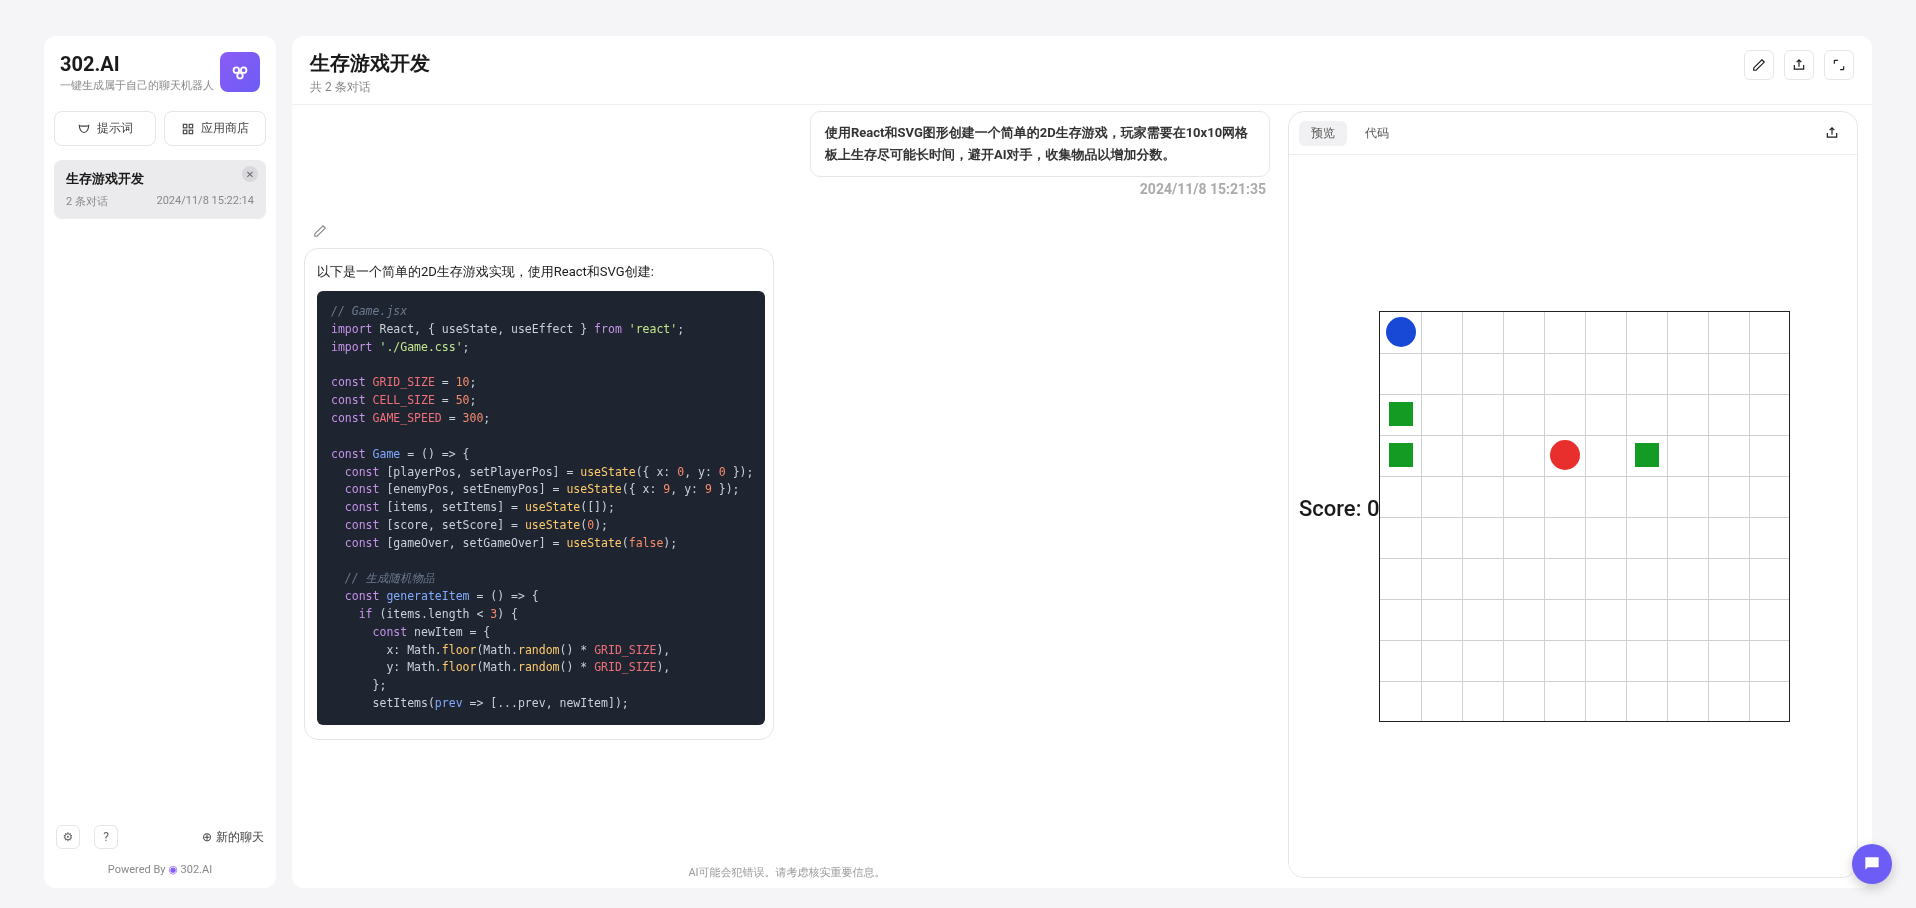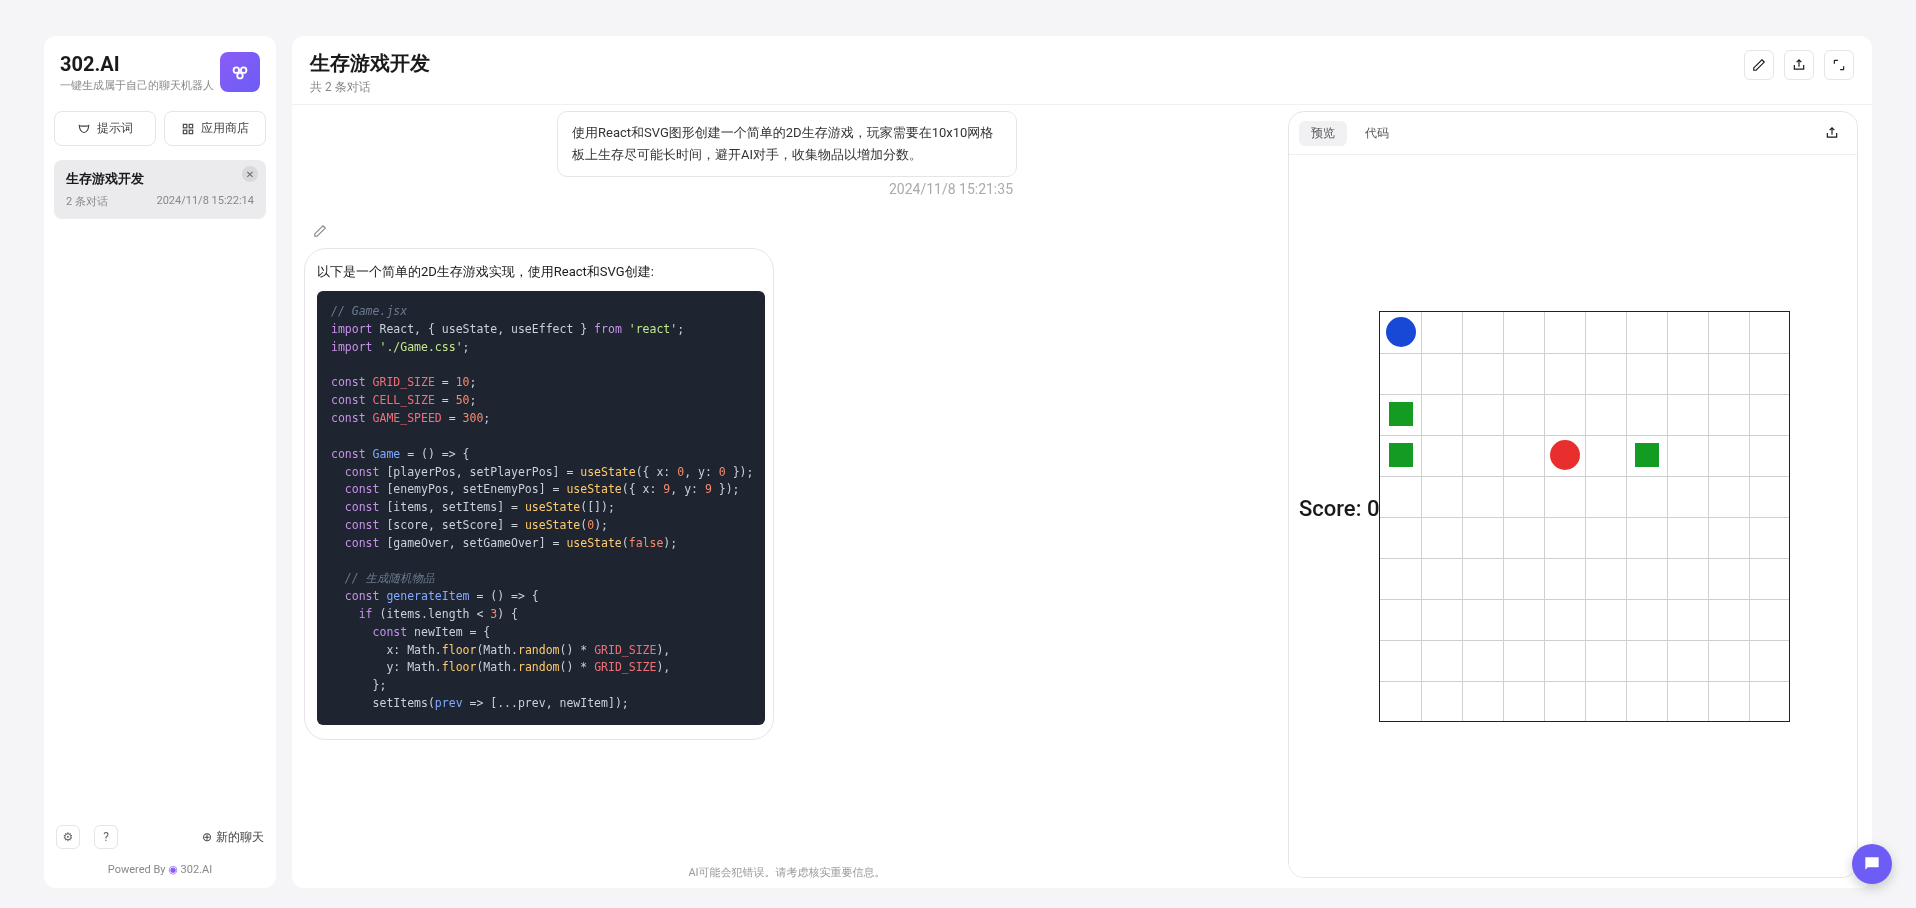--- a/index.html
+++ b/index.html
@@ -33,26 +33,26 @@
 .header-titles .page-title { font-size: 20px; font-weight: 700; }
 .header-titles .page-sub { font-size: 12px; color: #888; margin-top: 2px; }
 .header-icons { display: flex; gap: 10px; }
 .hicon { width: 30px; height: 30px; border: 1px solid #e5e5e9; border-radius: 6px; display: flex; align-items: center; justify-content: center; background: #fff; cursor: pointer; }
 
 .split { flex: 1; display: flex; gap: 14px; padding: 6px 12px 0 8px; overflow: hidden; }
 
 
 .chat-col { flex: 1; min-width: 0; display: flex; flex-direction: column; }
 .chat-scroll { flex: 1; overflow-y: auto; padding: 0 4px 4px 4px; }
-.user-row { display: flex; justify-content: center; margin-top: 0; }
+.user-row { display: flex; justify-content: flex-end; margin-top: 0; font-weight: bold; }
 .user-bubble { max-width: 460px; background: #fff; border: 1px solid #e5e5e9; border-radius: 10px; padding: 10px 14px; font-size: 13px; line-height: 1.7; color: #333; }
 .user-time { text-align: right; font-size: 14px; color: #aaa; margin-top: 4px; padding-right: 4px; }
 .edit-row { margin-top: 24px; padding-left: 6px; }
 .edit-row .edit-ic { width: 20px; height: 20px; display: inline-flex; align-items: center; justify-content: center; color: #888; cursor: pointer; }
-.ai-bubble { margin-top: 6px; background: #fff; border: 1px solid #e5e5e9; border-radius: 22px; padding: 14px 8px 14px 12px; max-width: 470px; }
+.ai-bubble { margin-top: 6px; background: #fff; border: 1px solid #e5e5e9; border-radius: 14px; padding: 14px 8px 14px 12px; max-width: 470px; }
 .ai-intro { font-size: 13px; margin-bottom: 10px; }
 .code-block { background: #1e2430; border-radius: 6px; padding: 12px 14px; font-family: "SFMono-Regular", Consolas, monospace; font-size: 11.5px; line-height: 1.55; color: #c9d1d9; overflow-x: auto; }
 .tok-cmt { color: #6b7a8f; font-style: italic; }
 .tok-kw { color: #c792ea; }
 .tok-var { color: #82aaff; }
 .tok-str { color: #c3e88d; }
 .tok-num { color: #f78c6c; }
 .tok-fn { color: #ffcb6b; }
 .tok-const { color: #f07178; }
 .tok-bool { color: #f78c6c; }

